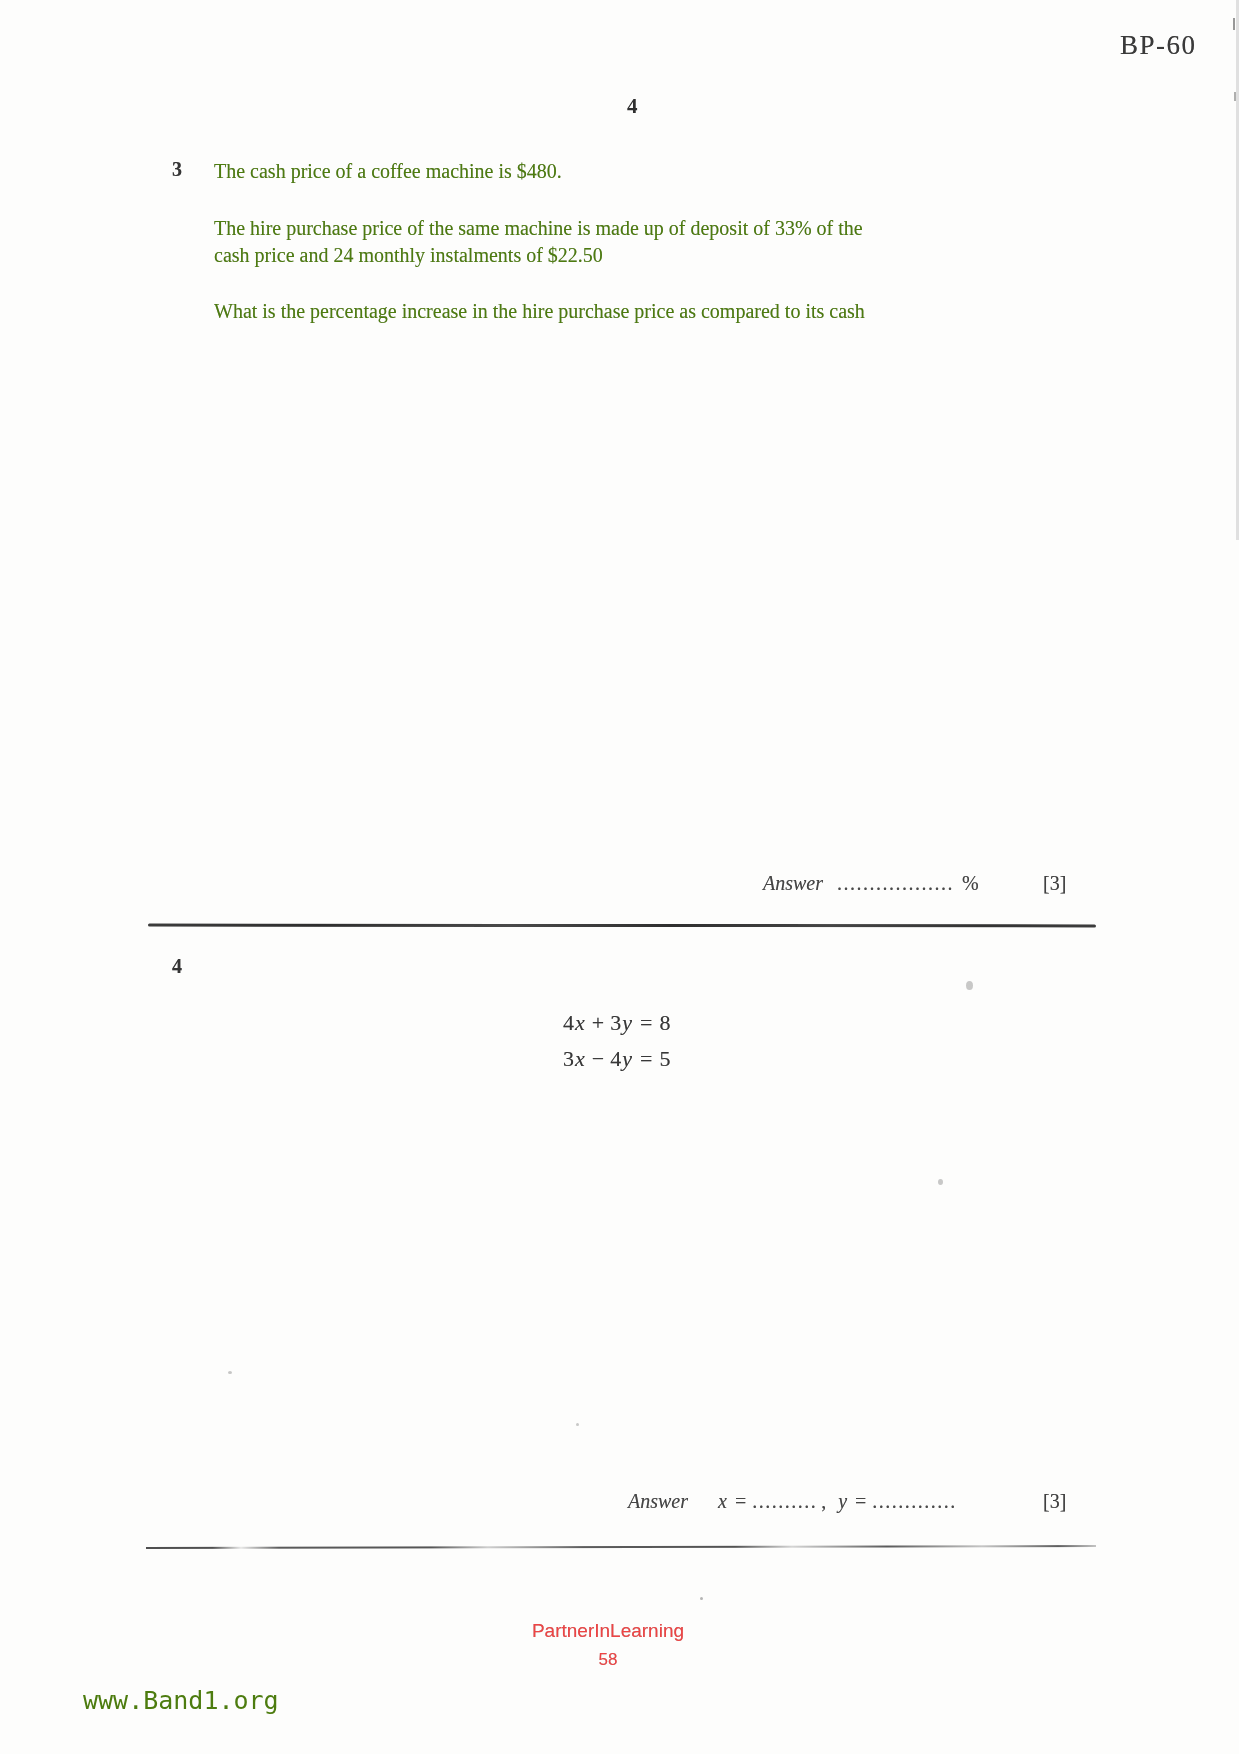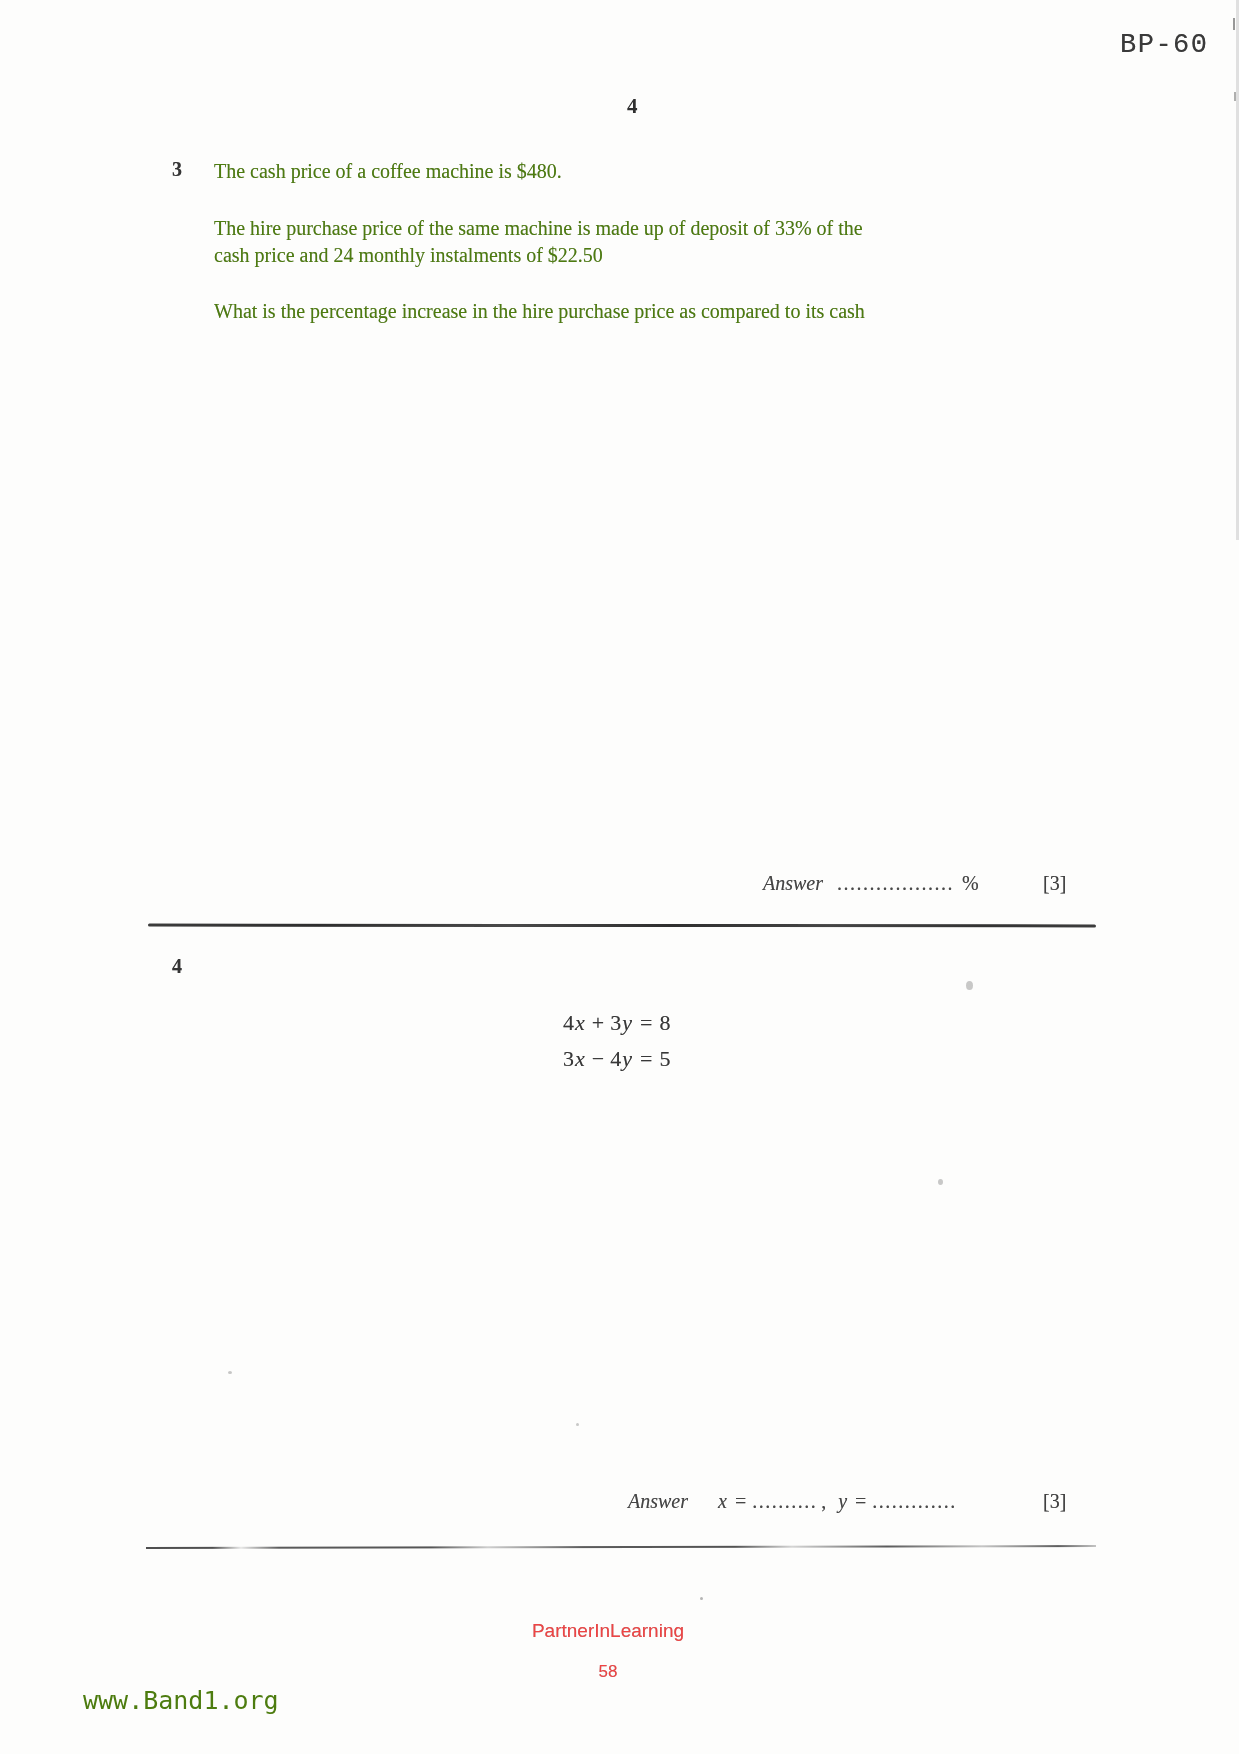--- a/index.html
+++ b/index.html
@@ -7,21 +7,21 @@
     position:relative;
     width:1239px;height:1754px;
     background:#fdfdfc;
     overflow:hidden;
     font-family:"Liberation Serif", serif;
     color:#3e3e3e;
   }
   .abs{position:absolute;}
   .doc-code{
     left:1120px;top:30px;
-    font-family:Liberation Mono, monospace;
+    font-family:Liberation Serif, serif;
     font-size:27px;letter-spacing:1.5px;color:#3a3a3a;
     text-shadow:0 0 0.5px rgba(60,60,60,.6);
   }
   .page-num{
     left:627px;top:94px;
     font-size:21px;font-weight:600;color:#2f2f2f;
   }
   .qnum{
     font-size:20px;font-weight:700;color:#353535;
     text-shadow:0 0 0.5px rgba(70,70,70,.5);
@@ -65,21 +65,21 @@
   .eq-sign{margin:0 7px;}
   .ansvar{font-style:italic;padding:0 2px;}
   .eqsym{margin:0 6px;}
   .comma{margin:0 10px 0 4px;}
   .footer-center{
     left:0;top:1620px;width:1216px;text-align:center;
     font-family:"Liberation Sans", sans-serif;color:#ef4444;
     text-shadow:0 0 0.5px rgba(90,90,90,.5);
   }
   .footer-brand{font-size:19px;}
-  .footer-pageno{font-size:17px;margin-top:20px;}
+  .footer-pageno{font-size:17px;margin-top:8px;}
   .watermark{
     left:52px;top:1686px;
     font-family:"DejaVu Sans Mono", monospace;
     font-size:25px;color:#4d7c0f;margin-left:31px;
   }
   
   .edge-right{right:0;top:0;width:3px;height:540px;background:rgba(150,150,150,.28);}
   .tick1{left:1233px;top:18px;width:2px;height:12px;background:rgba(70,70,70,.55);}
   .tick2{left:1234px;top:92px;width:2px;height:9px;background:rgba(80,80,80,.45);}
   .speck{border-radius:50%;background:rgba(120,120,120,.4);}

